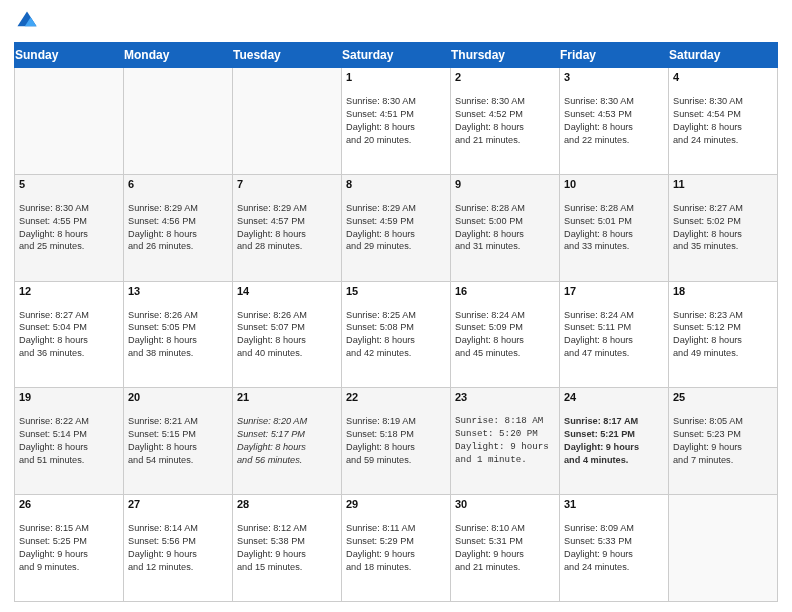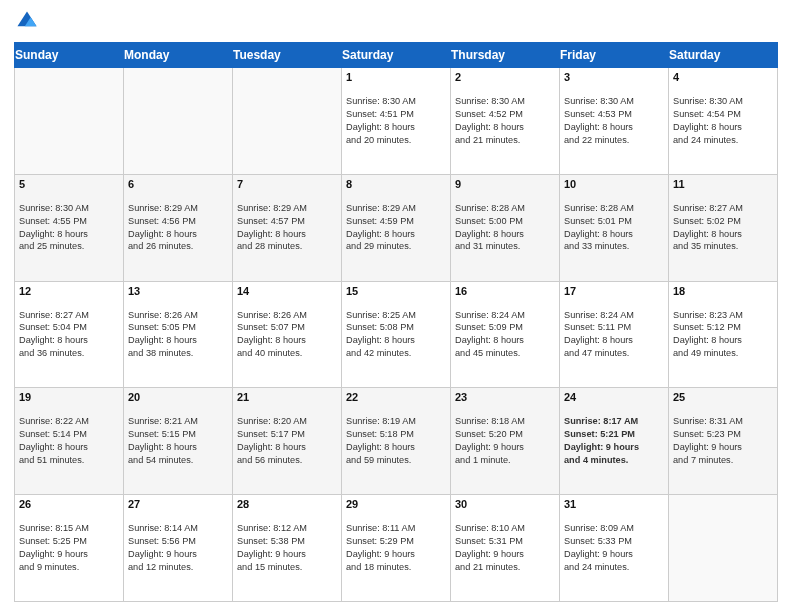--- a/index.html
+++ b/index.html
@@ -283,49 +283,49 @@
           </td>
           <td>
             <div class="day-num">20</div>
             <div class="day-info" style="white-space: pre-line;">Sunrise: 8:21 AM
 Sunset: 5:15 PM
 Daylight: 8 hours
 and 54 minutes.</div>
           </td>
           <td>
             <div class="day-num">21</div>
-            <div class="day-info" style="white-space: pre-line;">Sunrise: 8:20 AM
+            <div class="day-info" style="white-space: pre-line; font-style: italic;">Sunrise: 8:20 AM
 Sunset: 5:17 PM
 Daylight: 8 hours
 and 56 minutes.</div>
           </td>
           <td>
             <div class="day-num">22</div>
             <div class="day-info" style="white-space: pre-line;">Sunrise: 8:19 AM
 Sunset: 5:18 PM
 Daylight: 8 hours
 and 59 minutes.</div>
           </td>
           <td>
             <div class="day-num">23</div>
-            <div class="day-info" style="white-space: pre-line;">Sunrise: 8:18 AM
+            <div class="day-info" style="white-space: pre-line; font-family: Liberation Mono, monospace;">Sunrise: 8:18 AM
 Sunset: 5:20 PM
 Daylight: 9 hours
 and 1 minute.</div>
           </td>
           <td>
             <div class="day-num">24</div>
             <div class="day-info" style="white-space: pre-line; font-weight: bold;">Sunrise: 8:17 AM
 Sunset: 5:21 PM
 Daylight: 9 hours
 and 4 minutes.</div>
           </td>
           <td>
             <div class="day-num">25</div>
-            <div class="day-info" style="white-space: pre-line;">Sunrise: 8:31 AM
+            <div class="day-info" style="white-space: pre-line;">Sunrise: 8:05 AM
 Sunset: 5:23 PM
 Daylight: 9 hours
 and 7 minutes.</div>
           </td>
         </tr>
         <tr>
           <td>
             <div class="day-num">26</div>
             <div class="day-info" style="white-space: pre-line;">Sunrise: 8:15 AM
 Sunset: 5:25 PM

